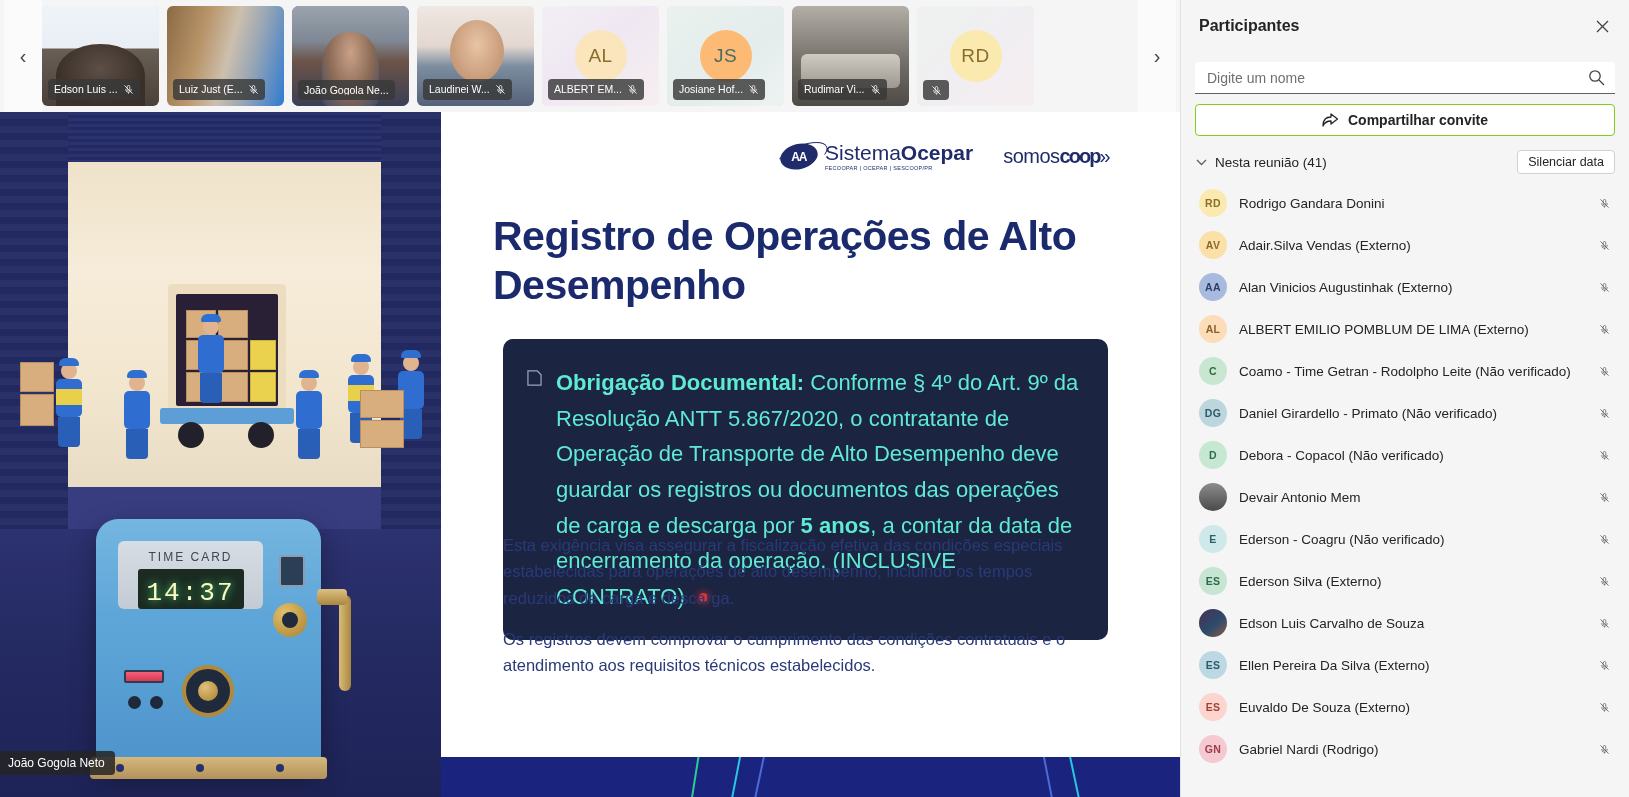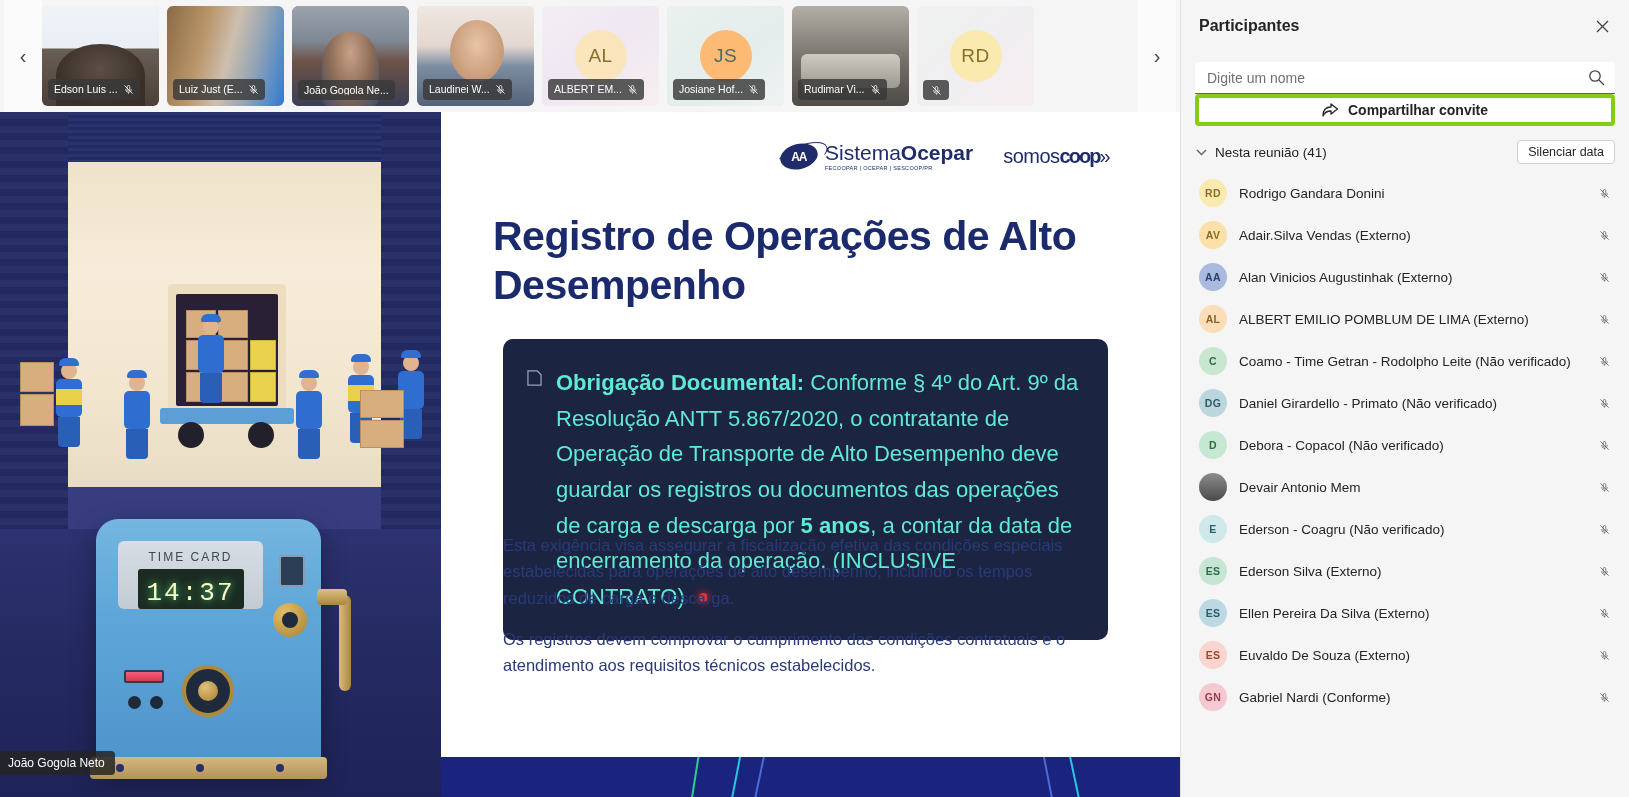--- a/index.html
+++ b/index.html
@@ -257,22 +257,22 @@
     display: flex; align-items: center; padding: 0 34px 0 12px;
   }
   .search-wrap input {
     border: none; outline: none; width: 100%; height: 100%;
     font-size: 14px; color: #242424; background: transparent;
     font-family: "Liberation Sans", sans-serif;
   }
   .search-wrap input::placeholder { color: #707070; }
   .search-ic { position: absolute; right: 10px; top: 7px; }
   .invite-btn {
-    margin-top: 0; height: 32px; background: #fff;
-    border: 4px solid #84cc16; border-radius: 4px;
+    margin-top: 10px; height: 32px; background: #fff;
+    border: 1px solid #84cc16; border-radius: 4px;
     display: flex; align-items: center; justify-content: center; gap: 9px;
     font-size: 14px; font-weight: bold; color: #242424; cursor: pointer;
   }
   .section-row {
     display: flex; align-items: center; padding: 14px 14px 8px 12px;
     flex-shrink: 0;
   }
   .chev { width: 16px; display:flex; align-items:center; justify-content:center; color:#616161; cursor:pointer;}
   .section-label { font-size: 13.5px; color: #242424; margin-left: 6px; flex: 1; }
   .mute-all {
@@ -693,20 +693,32 @@
           <div class="pmic">
             <svg class="mic-off" width="16" height="16" viewBox="0 0 16 16">
               <path d="M8 2.2 a1.9 1.9 0 0 1 1.9 1.9 v4 a1.9 1.9 0 0 1 -3.8 0 v-4 A1.9 1.9 0 0 1 8 2.2 Z" fill="none" stroke="#616161" stroke-width="1.1"></path>
               <path d="M4 7.3 v.8 a4 4 0 0 0 8 0 v-.8" fill="none" stroke="#616161" stroke-width="1.1"></path>
               <path d="M8 12.1 v2" stroke="#616161" stroke-width="1.1"></path>
               <path d="M2 2 L14 14" stroke="#616161" stroke-width="1.2"></path>
             </svg>
           </div>
         </div>
         <div class="prow">
+          <div class="pav photo b" style=""></div>
+          <div class="pname">Edson Luis Carvalho de Souza</div>
+          <div class="pmic">
+            <svg class="mic-off" width="16" height="16" viewBox="0 0 16 16">
+              <path d="M8 2.2 a1.9 1.9 0 0 1 1.9 1.9 v4 a1.9 1.9 0 0 1 -3.8 0 v-4 A1.9 1.9 0 0 1 8 2.2 Z" fill="none" stroke="#616161" stroke-width="1.1"></path>
+              <path d="M4 7.3 v.8 a4 4 0 0 0 8 0 v-.8" fill="none" stroke="#616161" stroke-width="1.1"></path>
+              <path d="M8 12.1 v2" stroke="#616161" stroke-width="1.1"></path>
+              <path d="M2 2 L14 14" stroke="#616161" stroke-width="1.2"></path>
+            </svg>
+          </div>
+        </div>
+        <div class="prow">
           <div class="pav" style="background:#bcd9e3;color:#2c5b68">ES</div>
           <div class="pname">Ellen Pereira Da Silva (Externo)</div>
           <div class="pmic">
             <svg class="mic-off" width="16" height="16" viewBox="0 0 16 16">
               <path d="M8 2.2 a1.9 1.9 0 0 1 1.9 1.9 v4 a1.9 1.9 0 0 1 -3.8 0 v-4 A1.9 1.9 0 0 1 8 2.2 Z" fill="none" stroke="#616161" stroke-width="1.1"></path>
               <path d="M4 7.3 v.8 a4 4 0 0 0 8 0 v-.8" fill="none" stroke="#616161" stroke-width="1.1"></path>
               <path d="M8 12.1 v2" stroke="#616161" stroke-width="1.1"></path>
               <path d="M2 2 L14 14" stroke="#616161" stroke-width="1.2"></path>
             </svg>
           </div>
@@ -718,21 +730,21 @@
             <svg class="mic-off" width="16" height="16" viewBox="0 0 16 16">
               <path d="M8 2.2 a1.9 1.9 0 0 1 1.9 1.9 v4 a1.9 1.9 0 0 1 -3.8 0 v-4 A1.9 1.9 0 0 1 8 2.2 Z" fill="none" stroke="#616161" stroke-width="1.1"></path>
               <path d="M4 7.3 v.8 a4 4 0 0 0 8 0 v-.8" fill="none" stroke="#616161" stroke-width="1.1"></path>
               <path d="M8 12.1 v2" stroke="#616161" stroke-width="1.1"></path>
               <path d="M2 2 L14 14" stroke="#616161" stroke-width="1.2"></path>
             </svg>
           </div>
         </div>
         <div class="prow">
           <div class="pav" style="background:#f4c9cf;color:#9c3b4e">GN</div>
-          <div class="pname">Gabriel Nardi (Conforme)</div>
+          <div class="pname">Gabriel Nardi (Rodrigo)</div>
           <div class="pmic">
             <svg class="mic-off" width="16" height="16" viewBox="0 0 16 16">
               <path d="M8 2.2 a1.9 1.9 0 0 1 1.9 1.9 v4 a1.9 1.9 0 0 1 -3.8 0 v-4 A1.9 1.9 0 0 1 8 2.2 Z" fill="none" stroke="#616161" stroke-width="1.1"></path>
               <path d="M4 7.3 v.8 a4 4 0 0 0 8 0 v-.8" fill="none" stroke="#616161" stroke-width="1.1"></path>
               <path d="M8 12.1 v2" stroke="#616161" stroke-width="1.1"></path>
               <path d="M2 2 L14 14" stroke="#616161" stroke-width="1.2"></path>
             </svg>
           </div>
         </div>
       </div>

